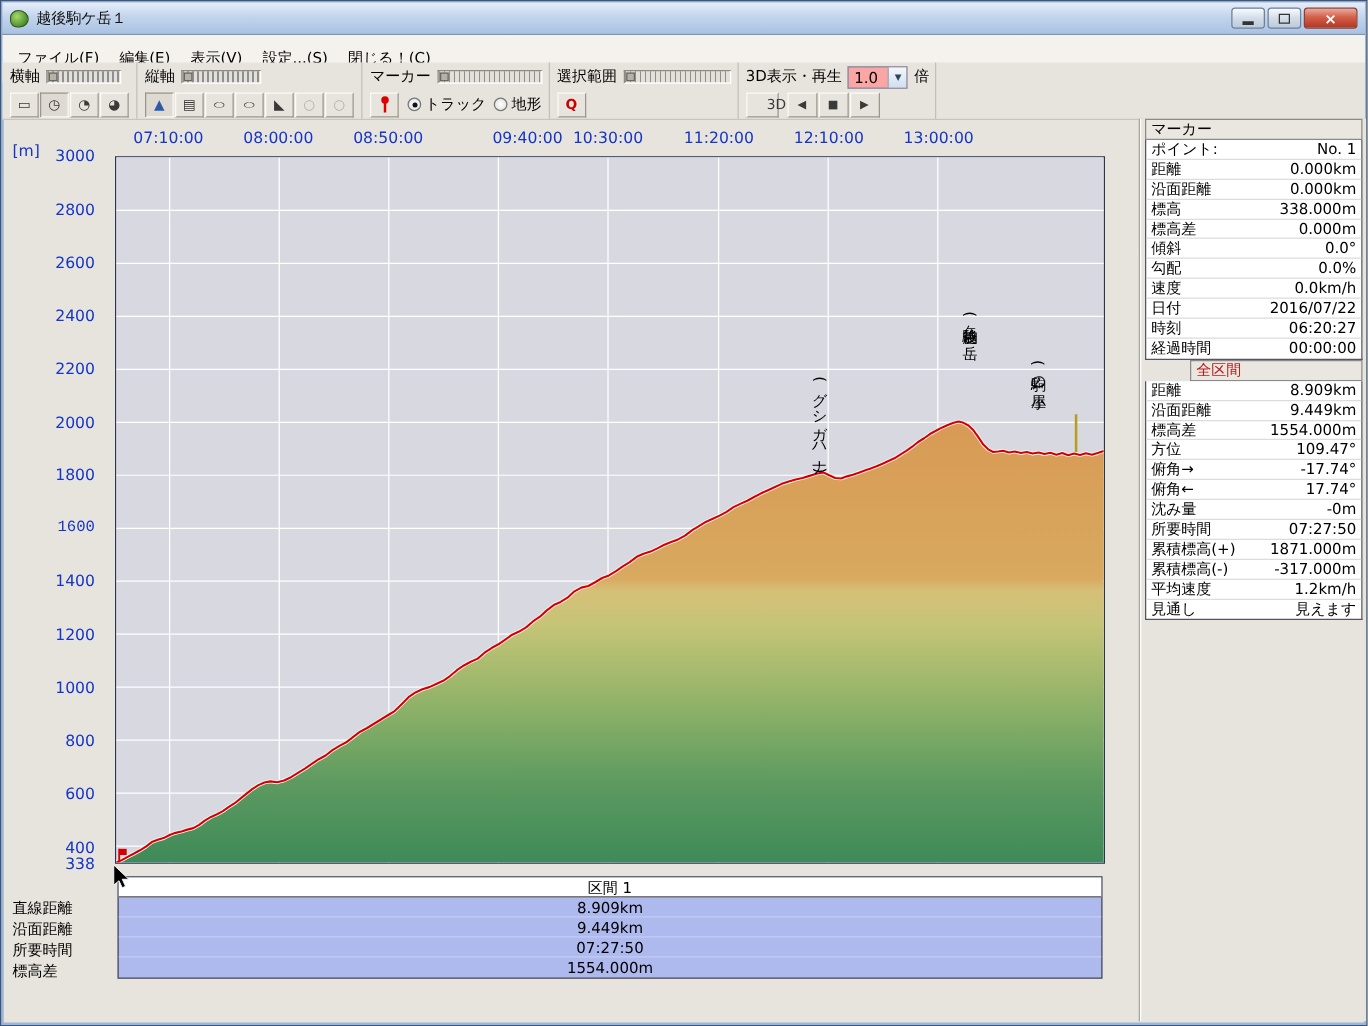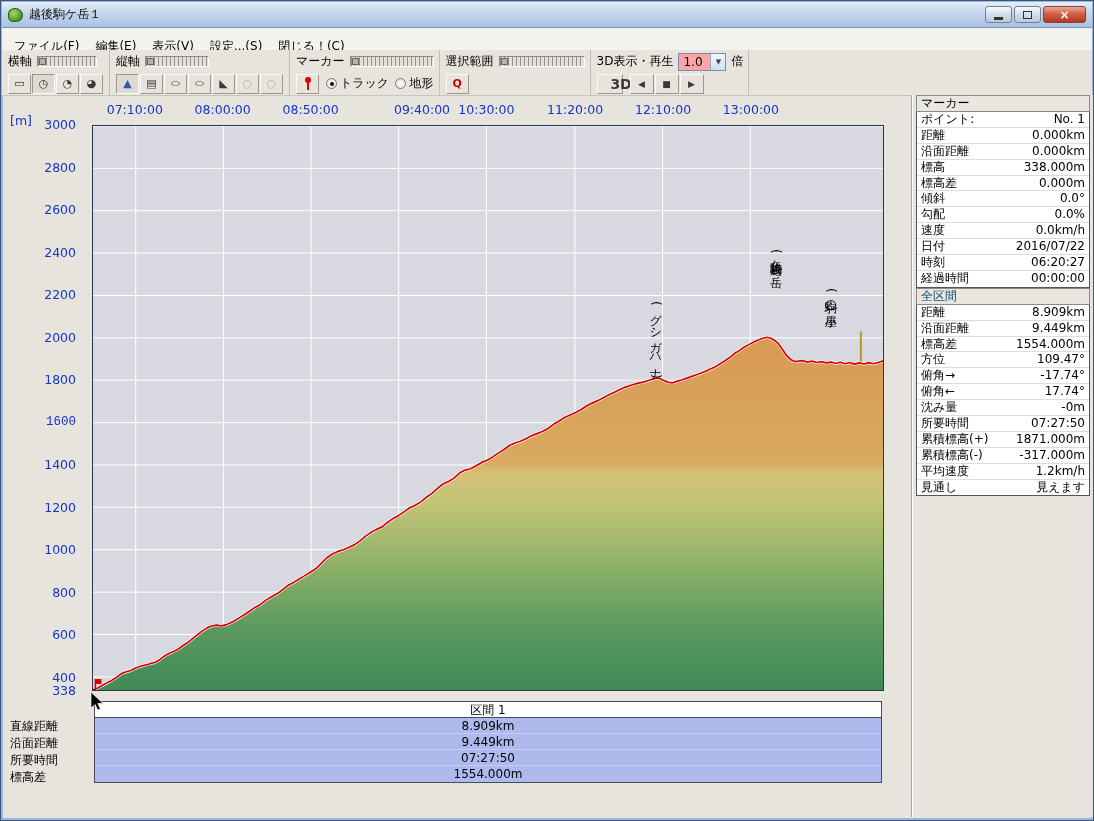--- a/index.html
+++ b/index.html
@@ -70,21 +70,21 @@
   .section-table{position:absolute;left:92px;top:606px;width:788px;border:1px solid #4a4a52;background:#aeb9ee;}
   .sec-header{height:16px;line-height:16px;text-align:center;background:#fff;border-bottom:1px solid #4a4a52;}
   .sec-row{height:16px;line-height:16px;text-align:center;border-bottom:1px solid #c4ccf4;}
   .sec-row:last-child{border-bottom:none;}
   .sec-label{position:absolute;left:8px;width:80px;height:17px;line-height:17px;font-size:12px;}
   
   .side-panel{position:absolute;left:910px;top:94px;width:182px;height:722px;background:#e7e4dd;
     border-left:1px solid #a8a5a0;box-shadow:inset 1px 0 0 #fff;padding:0 3px 0 4px;}
   .panel-header{height:17px;line-height:15px;border:1px solid #8a8a8a;background:#eae7e0;
     padding-left:4px;font-size:12px;}
-  .panel-header.dim{color:#0c4a6e;}
+  .panel-header.dim{color:#b91c1c;margin-left:36px;}
   .ptable{background:#fff;border:1px solid #55555f;border-top:none;margin-bottom:0;}
   .prow{display:flex;justify-content:space-between;height:15.9px;line-height:15.5px;
     padding:0 4px;border-bottom:1px solid #dcdcdc;font-size:12px;}
   .prow:last-child{border-bottom:none;}
   .pv{text-align:right;}
   .cursor-svg{position:absolute;left:88px;top:596px;}
 </style>
 </head>
 <body>
 
@@ -205,21 +205,21 @@
     <div class="tgroup">
       <div class="trow1">
         <span class="tlabel">3D表示・再生</span>
         <span class="combo">
           <span class="val">1.0</span>
           <span class="arrowbox">▼</span>
         </span>
         <span class="tlabel">倍</span>
       </div>
       <div class="trow2">
-        <span class="tbtn" style="width:26px;font-weight:bold;font-size:14px;padding-left:23px;">
+        <span class="tbtn" style="width:26px;font-weight:normal;font-size:11px;padding-left:23px;">
             <span>3D</span>
           </span>
         <span style="width:6px"></span>
         <span class="tbtn mbtn">
             <span>◀</span>
           </span>
         <span class="tbtn mbtn">
             <span>■</span>
           </span>
         <span class="tbtn mbtn">

